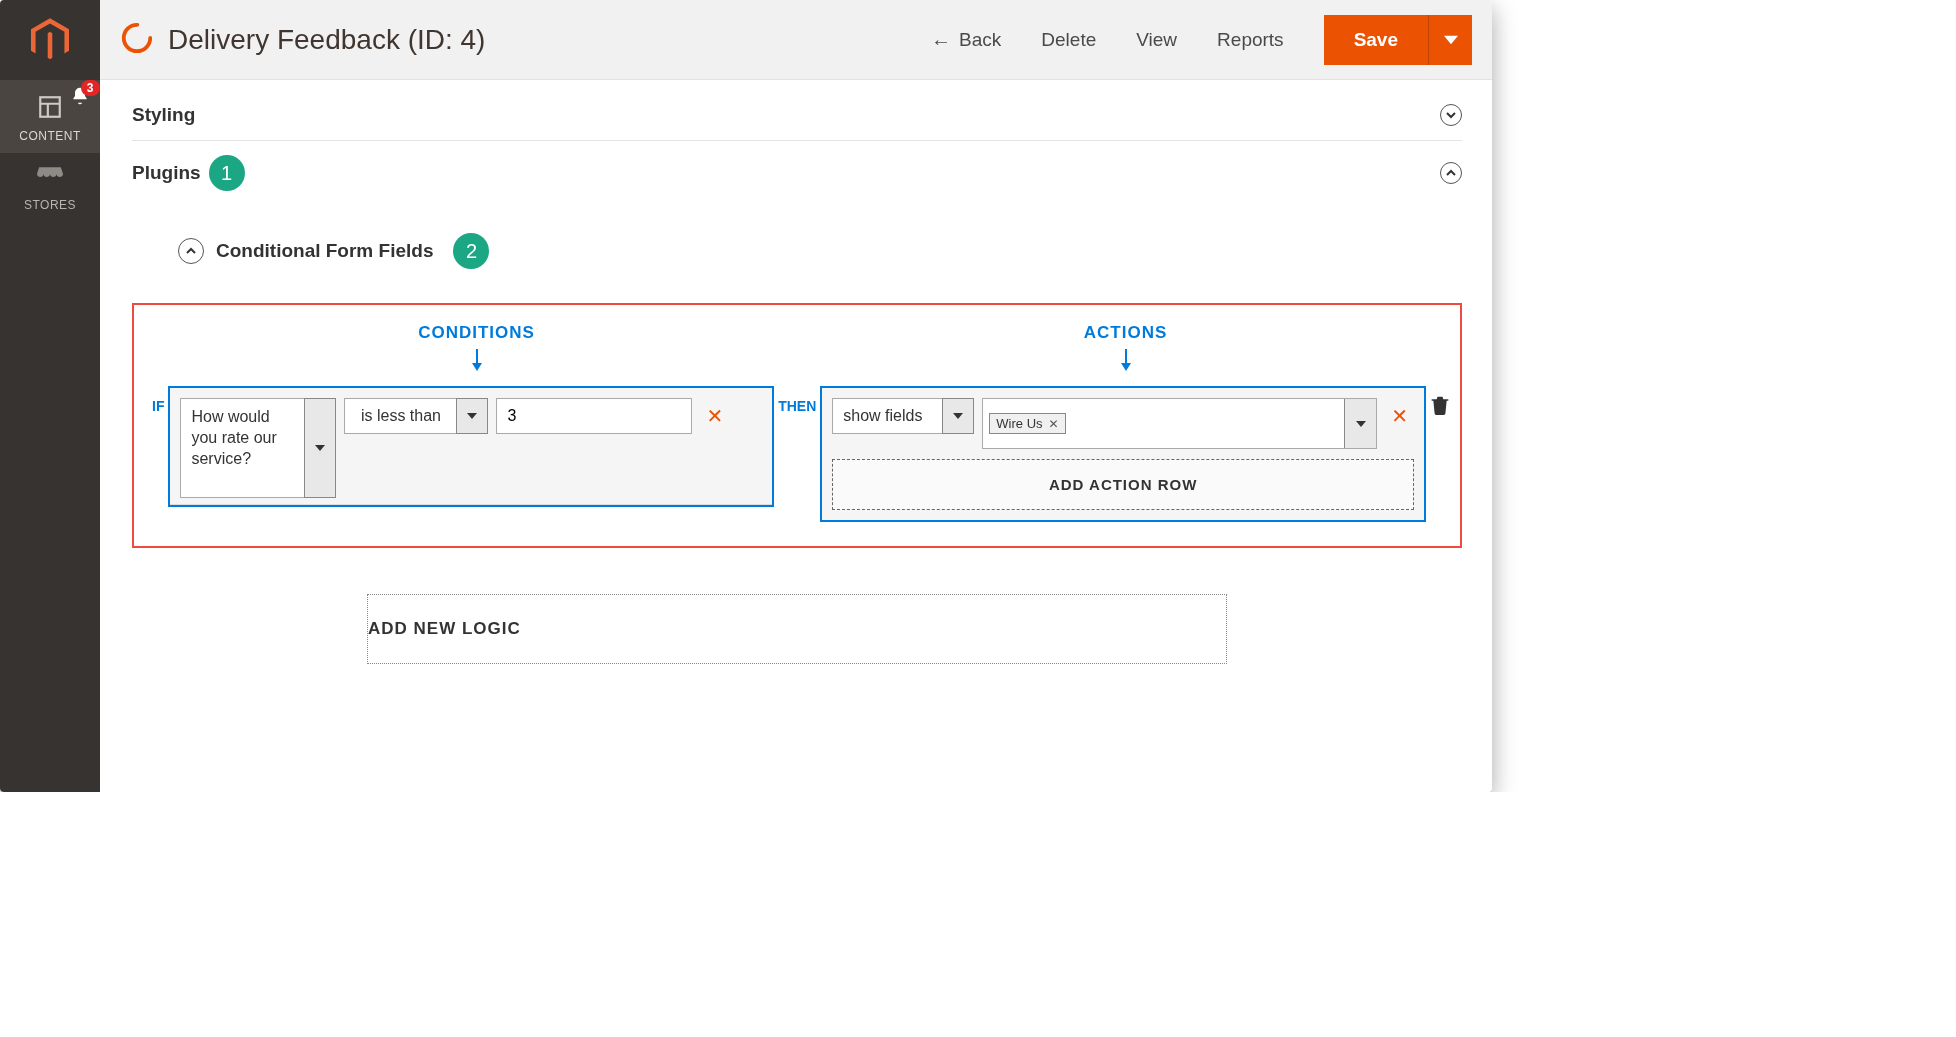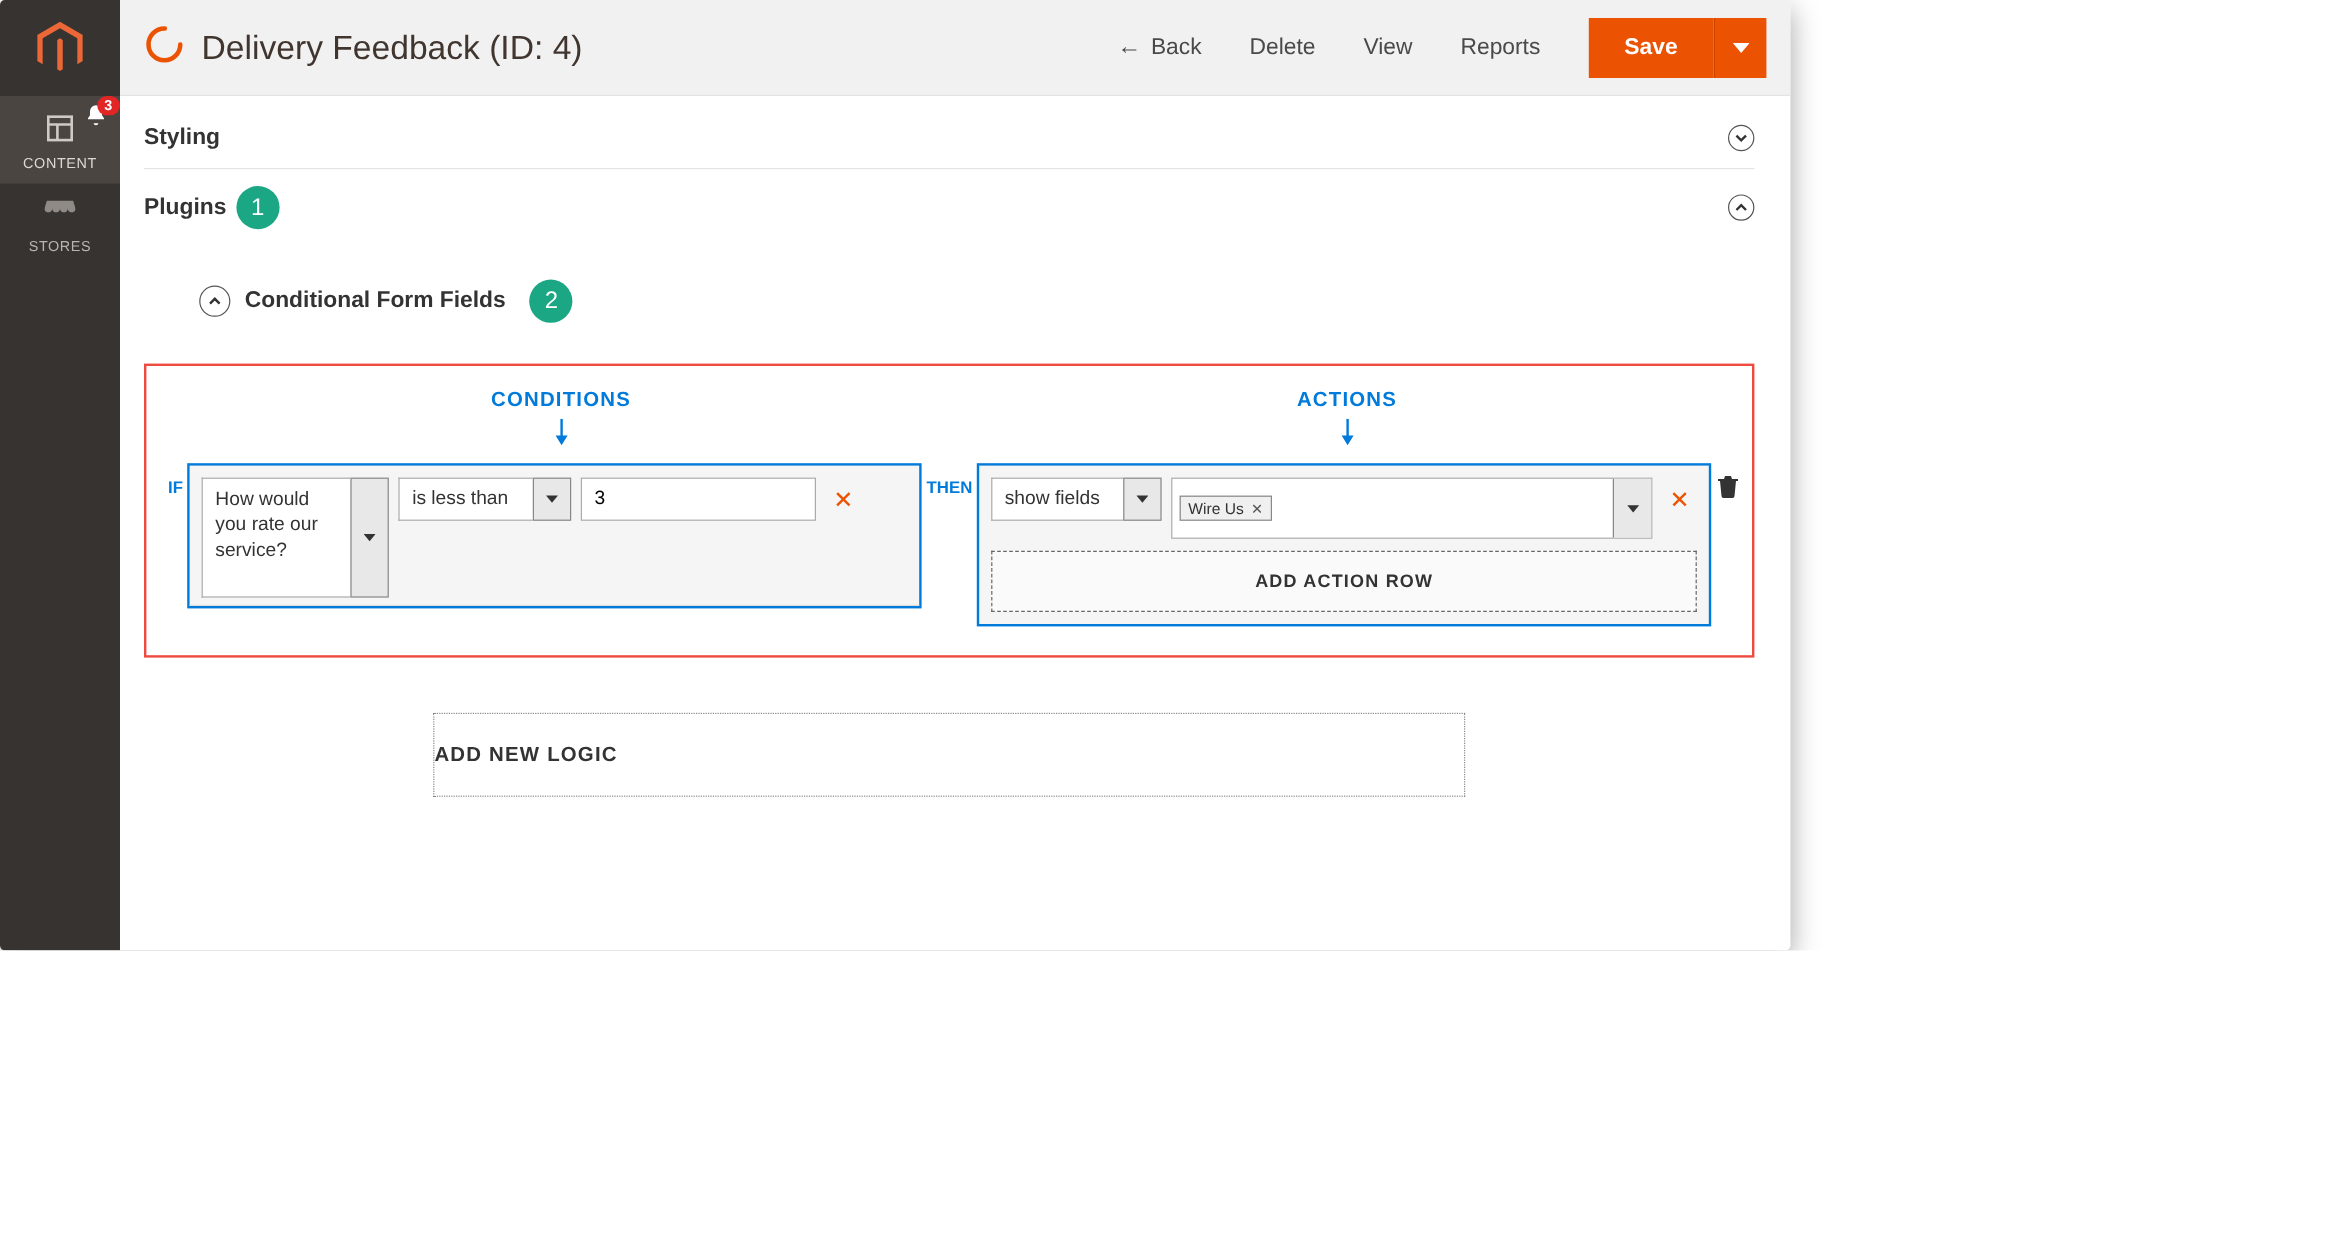--- a/index.html
+++ b/index.html
@@ -22,21 +22,21 @@
   .spinner-icon { width:34px; height:34px; }
   .page-title { font-size:28px; color:#41362f; font-weight:400; flex:none;}
   .top-actions { margin-left:auto; display:flex; align-items:center; gap:40px;}
   .top-link { color:#4a4a4a; font-size:19px; cursor:pointer; display:flex; align-items:center; gap:8px;}
   .top-link .arrow { font-size:20px; }
   .save-group { display:flex; }
   .save-btn { background:#eb5202; color:#fff; font-weight:700; font-size:19px; padding:14px 30px; border:none; cursor:pointer;}
   .save-dd { background:#eb5202; border:none; border-left:1px solid rgba(0,0,0,.18); color:#fff; width:44px; cursor:pointer; display:flex; align-items:center; justify-content:center;}
   .save-dd svg { width:14px; height:14px; fill:#fff;}
   
-  .content { padding:10px 30px 30px 20px; overflow:auto; }
+  .content { padding:10px 30px 30px 32px; overflow:auto; }
   .section-row { display:flex; align-items:center; border-bottom:1px solid #e3e3e3; padding:14px 0; font-size:19px; color:#333; font-weight:600;}
   .section-row.noborder { border-bottom:none;}
   .section-row .chev { margin-left:auto; }
   .chev { width:22px; height:22px; border:1px solid #555; border-radius:50%; display:flex; align-items:center; justify-content:center; cursor:pointer; background:#fff;}
   .chev svg { width:10px; height:10px; stroke:#333; stroke-width:2; fill:none;}
   .callout { display:inline-flex; align-items:center; justify-content:center; width:36px; height:36px; border-radius:50%; background:#1ba784; color:#fff; font-size:20px; font-weight:400; margin-left:8px;}
   .sub-header { display:flex; align-items:center; gap:12px; padding:28px 0 14px 46px; font-size:19px; font-weight:600; color:#333;}
   .sub-header .chev { order:-1; width:26px; height:26px;}
   
   .logic-outline { border:2px solid #ef4a3f; margin:20px 0 0 0; padding:18px 10px 24px 18px; position:relative;}
@@ -46,21 +46,21 @@
   .col-headers svg { width:16px; height:22px; fill:#007bdb;}
   .row-wrap { display:flex; align-items:flex-start; gap:4px;}
   .kw { color:#007bdb; font-size:14px; font-weight:700; padding-top:12px;}
   .panel { border:2px solid #007bdb; background:#f5f5f5; flex:1; }
   .panel-inner { padding:10px 10px 0 10px; display:flex; gap:8px; align-items:flex-start;}
   .select-combo { display:flex; background:#fff;}
   .select-combo .txt { border:1px solid #aaa; border-right:none; padding:8px 10px; font-size:16px; color:#333; min-height:36px;}
   .select-combo .dd { border:1px solid #888; background:#e8e8e8; width:32px; display:flex; align-items:center; justify-content:center; cursor:pointer;}
   .select-combo .dd svg { width:10px; height:10px; fill:#333;}
   .field-sel .txt { width:124px; line-height:1.3; font-size:16px; min-height:100px;}
-  .op-sel .txt { width:112px;}
+  .op-sel .txt { width:112px;text-align:center;}
   .val-input { border:1px solid #aaa; background:#fff; height:36px; width:196px; padding:0 10px; font-size:16px;}
   .remove-x { color:#eb5202; font-size:20px; cursor:pointer; padding:6px 6px 0; font-weight:300;}
   .add-row { margin:10px; border:1px dashed #666; text-align:center; padding:16px 0; font-size:15px; font-weight:700; letter-spacing:1px; color:#333; cursor:pointer; background:#fafafa;}
   .actions-panel .panel-inner { align-items:flex-start;}
   .action-sel .txt { width:110px;}
   .tag-box { border:1px solid #aaa; background:#fff; display:flex; align-items:center; height:51px; flex:1;}
   .tag-box .tag { border:1px solid #888; background:#f0f0f0; margin:0 0 0 6px; padding:2px 6px; font-size:13px; display:inline-flex; align-items:center; gap:6px;}
   .tag-box .tag .x { cursor:pointer; font-size:12px; color:#555;}
   .tag-box .dd { border-left:1px solid #888; background:#e8e8e8; width:32px; height:100%; display:flex; align-items:center; justify-content:center; margin-left:auto; cursor:pointer;}
   .tag-box .dd svg{width:10px;height:10px;fill:#333;}

